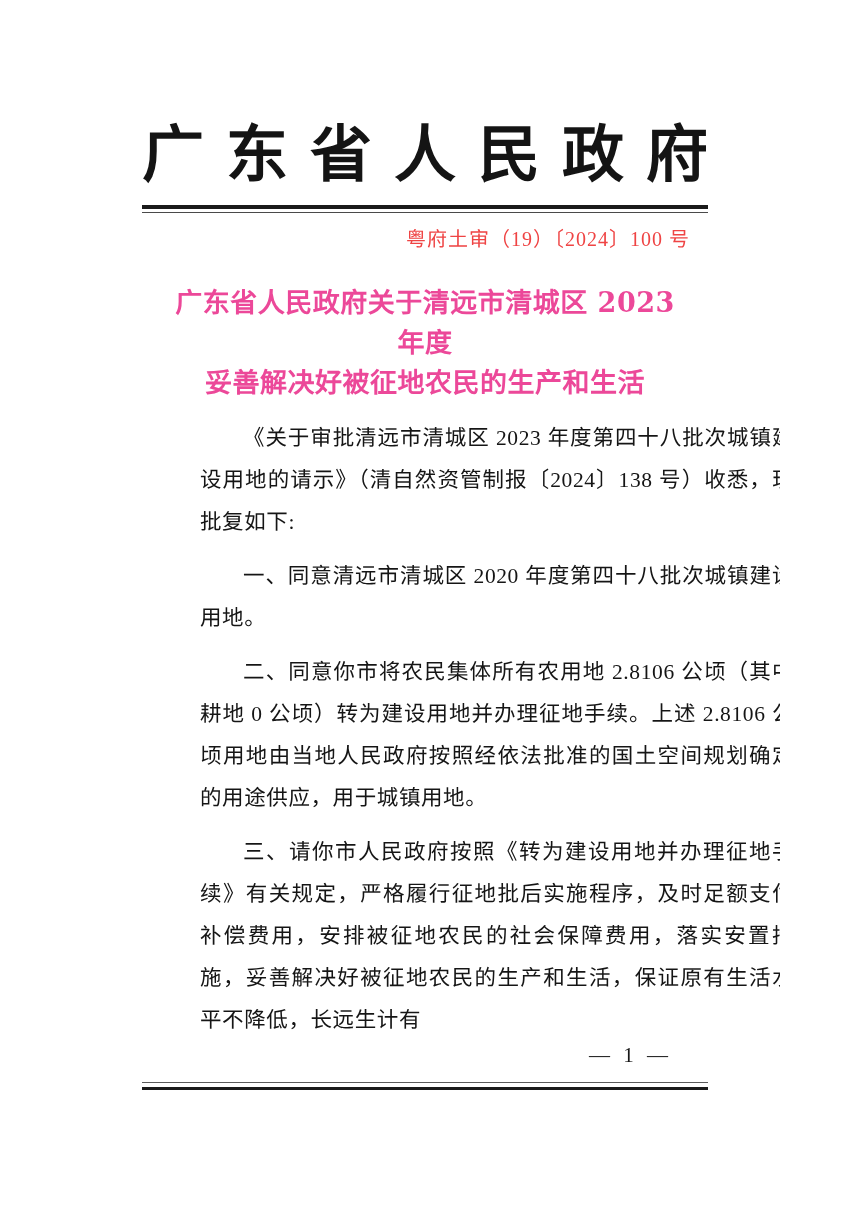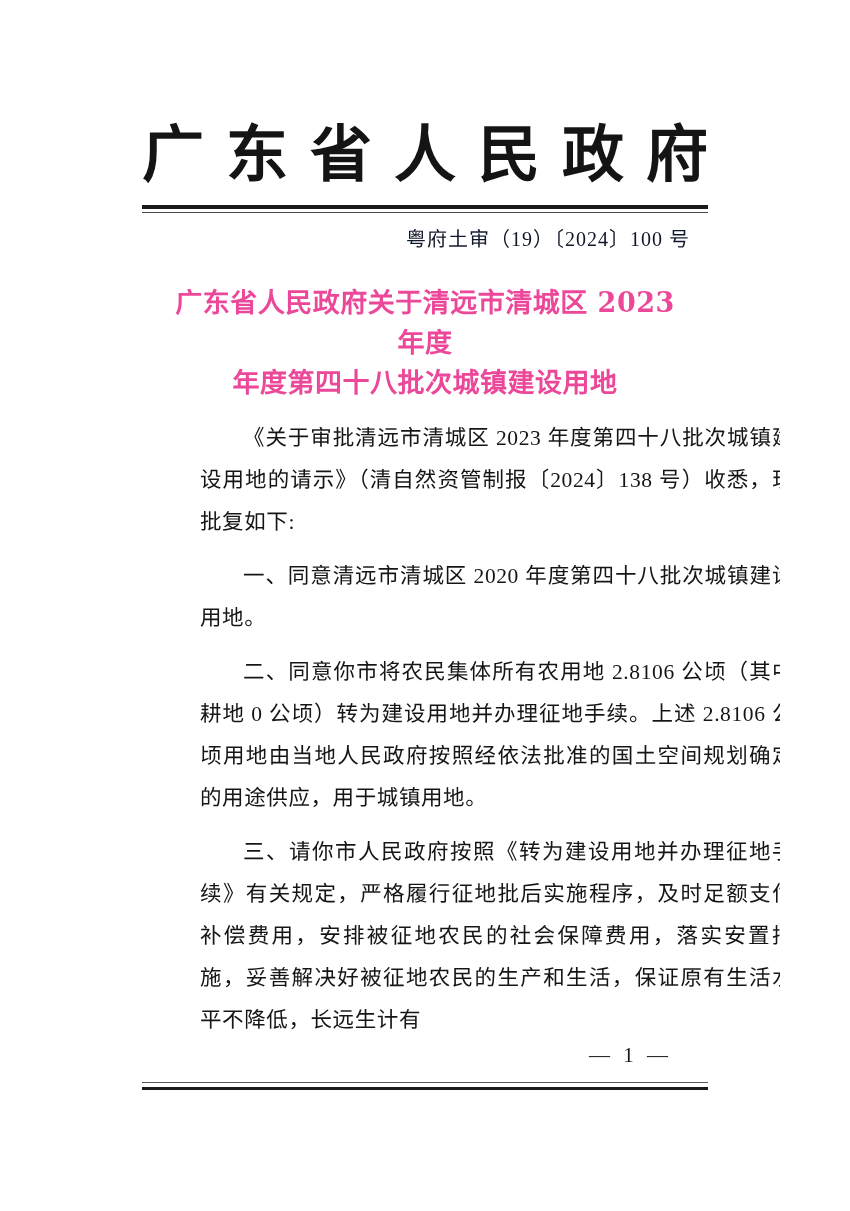--- a/index.html
+++ b/index.html
@@ -58,21 +58,21 @@
 
   
   .doc-number {
     position: absolute;
     right: 90px;
     top: 224px;
     font-size: 20px;
     line-height: 30px;
     letter-spacing: 1px;
     white-space: nowrap;
-    color: #0f172a;
+    color: #ef4444;
   }
 
   
   .doc-title {
     position: absolute;
     left: 95px;
     right: 95px;
     top: 283px;
     text-align: center;
     font-family: "DejaVu Serif", "Liberation Serif", serif;
@@ -142,21 +142,21 @@
 
   <div class="rule-group-header">
     <div class="rule-thick"></div>
     <div class="rule-thin"></div>
   </div>
 
   <div class="doc-number">粤府土审（19）〔2024〕100 号</div>
 
   <div class="doc-title">
     <span class="title-line">广东省人民政府关于清远市清城区 2023 年度</span>
-    <span class="title-line">年度第四十八批次城镇建设用地</span>
+    <span class="title-line">妥善解决好被征地农民的生产和生活</span>
   </div>
 
   <div class="body-block">
     <p class="para">《关于审批清远市清城区 2023 年度第四十八批次城镇建设用地的请示》（清自然资管制报〔2024〕138 号）收悉，现批复如下:</p>
     <p class="para">一、同意清远市清城区 2020 年度第四十八批次城镇建设用地。</p>
     <p class="para">二、同意你市将农民集体所有农用地 2.8106 公顷（其中耕地 0 公顷）转为建设用地并办理征地手续。上述 2.8106 公顷用地由当地人民政府按照经依法批准的国土空间规划确定的用途供应，用于城镇用地。</p>
     <p class="para">三、请你市人民政府按照《转为建设用地并办理征地手续》有关规定，严格履行征地批后实施程序，及时足额支付补偿费用，安排被征地农民的社会保障费用，落实安置措施，妥善解决好被征地农民的生产和生活，保证原有生活水平不降低，长远生计有</p>
   </div>
 
   <div class="page-number">— 1 —</div>

